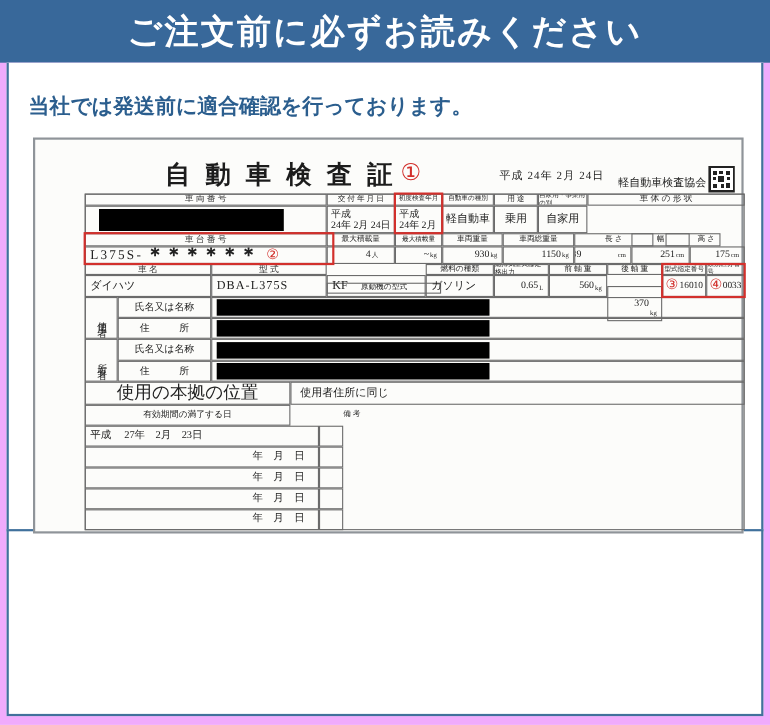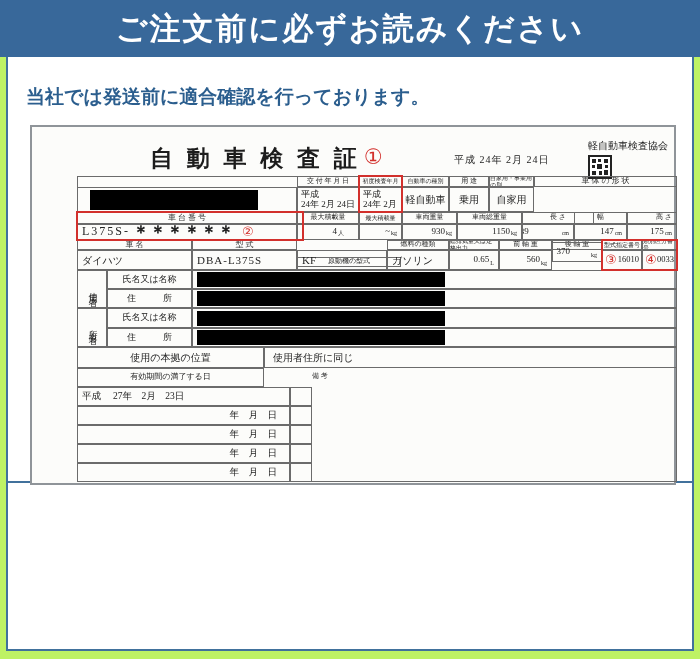--- a/index.html
+++ b/index.html
@@ -1,17 +1,17 @@
 <!DOCTYPE html>
 <html><head>
 <meta charset="utf-8">
 <style>
   * { margin:0; padding:0; box-sizing:border-box; }
   body { background:#fff; font-family:"Liberation Sans", sans-serif; }
-  #page { position:relative; width:700px; height:659px; background:#bef264; overflow:hidden; }
+  #page { position:relative; width:700px; height:659px; background:#f0abfc; overflow:hidden; }
 
   
   .banner { position:absolute; left:0; top:0; width:700px; height:57px; background:#38689a;
             color:#fff; font-size:31px; font-weight:bold; letter-spacing:2px;
             display:flex; align-items:center; justify-content:center; }
 
   
   .box1 { position:absolute; left:6px; top:57px; width:688px; height:426px;
           border:2px solid #41719c; border-top:none; background:#fff; }
   .box2 { position:absolute; left:6px; top:481px; width:688px; height:170px;
@@ -21,21 +21,21 @@
 
   
   .cert { position:absolute; left:30px; top:125px; width:646px; height:360px;
           border:2px solid #8f9499; background:#fcfcfa;
           font-family:"Liberation Serif", serif; color:#222; }
   .cert-title { position:absolute; left:118px; top:16px; font-size:23px; font-weight:bold;
                 letter-spacing:4px; color:#1c1c1c; }
   .mark { color:#d2302c; font-family:"DejaVu Sans", sans-serif; }
   .mark1 { position:absolute; left:332px; top:18px; font-size:21px; }
   .issued-top { position:absolute; left:422px; top:26px; font-size:10px; letter-spacing:1px; }
-  .authority-wrap { position:absolute; right:6px; top:12px; display:flex; gap:2px;flex-direction:column; }
+  .authority-wrap { position:absolute; right:6px; top:24px; display:flex; align-items:center; gap:2px; }
   .authority { font-size:10px; }
 
   
   .c { position:absolute; border:1px solid #6b6b6b; display:flex; align-items:center;
        justify-content:center; font-size:9px; line-height:1.1; overflow:hidden; background:transparent; }
   .hd { font-size:8px; color:#333; }
   .hd7 { font-size:7px; }
   .hd6 { font-size:6px; }
   .left { justify-content:flex-start; padding-left:4px; }
   .right { justify-content:flex-end; padding-right:4px; }
@@ -90,20 +90,21 @@
             <rect x="17" y="10" width="3" height="3" fill="#222"></rect>
           <rect x="4" y="16" width="4" height="4" fill="#222"></rect>
             <rect x="11" y="16" width="3" height="4" fill="#222"></rect>
           <rect x="16" y="15" width="4" height="5" fill="#222"></rect>
         </svg>
       </span>
     </div>
 
     <div class="outline" style="left:45px; top:49px; width:600px; height:306px;"></div>
 
+    <div class="c hd" style="left:45px; top:49px; width:220px; height:11px;">車  両  番  号</div>
     <div class="c hd7" style="left:265px; top:49px; width:62px; height:11px;">交 付 年 月 日</div>
     <div class="c hd6" style="left:327px; top:49px; width:43px; height:11px;">初度検査年月</div>
     <div class="c hd6" style="left:370px; top:49px; width:47px; height:11px;">自動車の種別</div>
     <div class="c hd7" style="left:417px; top:49px; width:40px; height:11px;">用  途</div>
     <div class="c hd6" style="left:457px; top:49px; width:45px; height:11px;">自家用・事業用の別</div>
     <div class="c hd" style="left:502px; top:49px; width:143px; height:11px;">車 体 の 形 状</div>
 
     <div class="c left" style="left:45px; top:60px; width:220px; height:25px;">
       <div class="bar" style="margin-left:8px; width:168px; height:20px;"></div>
     </div>
@@ -121,21 +122,21 @@
 
     <div class="redbox" style="left:326px; top:48px; width:45px; height:38px;"></div>
 
     <div class="c hd" style="left:45px; top:85px; width:220px; height:12px;">車  台  番  号</div>
     <div class="c hd7" style="left:265px; top:85px; width:62px; height:12px;">最大積載量</div>
     <div class="c hd6" style="left:327px; top:85px; width:43px; height:12px;">最大積載量</div>
     <div class="c hd7" style="left:370px; top:85px; width:55px; height:12px;">車両重量</div>
     <div class="c hd7" style="left:425px; top:85px; width:65px; height:12px;">車両総重量</div>
     <div class="c hd7" style="left:490px; top:85px; width:72px; height:12px;">長  さ</div>
     <div class="c hd7" style="left:542px; top:85px; width:53px; height:12px;">幅</div>
-    <div class="c hd7" style="left:595px; top:85px; width:50px; height:12px;padding-left:24px;">高  さ</div>
+    <div class="c hd7" style="left:573px; top:85px; width:50px; height:12px;padding-left:24px;">高  さ</div>
 
     <div class="c left" style="left:45px; top:97px; width:220px; height:16px;">
       <span class="chassis-prefix">L375S-</span>
       <span class="chassis-mask">＊＊＊＊＊＊</span>
       <span class="mark mark-sm">②</span>
     </div>
     <div class="c right" style="left:265px; top:97px; width:62px; height:16px; padding-right:14px;">
       <span>4</span>
         <span class="u">人</span>
     </div>
@@ -149,21 +150,21 @@
     </div>
     <div class="c right" style="left:425px; top:97px; width:65px; height:16px;">
       <span>1150</span>
         <span class="u">kg</span>
     </div>
     <div class="c right" style="left:490px; top:97px; width:52px; height:16px;gap:32px;">
       <span>339</span>
         <span class="u">cm</span>
     </div>
     <div class="c right" style="left:542px; top:97px; width:53px; height:16px;">
-      <span>147</span>
+      <span>251</span>
         <span class="u">cm</span>
     </div>
     <div class="c right" style="left:595px; top:97px; width:50px; height:16px;">
       <span>175</span>
         <span class="u">cm</span>
     </div>
 
     <div class="redbox" style="left:44px; top:84px; width:228px; height:30px;"></div>
 
     <div class="c hd" style="left:45px; top:113px; width:115px; height:10px;">車    名</div>
@@ -181,21 +182,21 @@
     <div class="c left" style="left:265px; top:123px; width:90px; height:20px; font-size:11px;">KF</div>
     <div class="c left" style="left:355px; top:123px; width:62px; height:20px; font-size:10px;">ガソリン</div>
     <div class="c right" style="left:417px; top:123px; width:50px; height:20px;">
       <span>0.65</span>
         <span class="u">L</span>
     </div>
     <div class="c right" style="left:467px; top:123px; width:53px; height:20px;">
       <span>560</span>
         <span class="u">kg</span>
     </div>
-    <div class="c right" style="left:520px; top:115px; width:50px; height:20px;gap:20px;">
+    <div class="c right" style="left:520px; top:133px; width:50px; height:32px;">
       <span>370</span>
         <span class="u">kg</span>
     </div>
     <div class="c" style="left:570px; top:123px; width:40px; height:20px; justify-content:space-between; padding:0 2px; font-size:8.5px;">
       <span class="mark mark-cell">③</span>
       <span>16010</span>
     </div>
     <div class="c" style="left:610px; top:123px; width:35px; height:20px; justify-content:space-between; padding:0 2px; font-size:8.5px;">
       <span class="mark mark-cell">④</span>
       <span>0033</span>
@@ -219,21 +220,21 @@
     <div class="c left" style="left:160px; top:162px; width:485px; height:19px;">
       <div class="bar" style="width:248px; height:15px;"></div>
     </div>
     <div class="c left" style="left:160px; top:181px; width:485px; height:20px;">
       <div class="bar" style="width:248px; height:15px;"></div>
     </div>
     <div class="c left" style="left:160px; top:201px; width:485px; height:19px;">
       <div class="bar" style="width:248px; height:15px;"></div>
     </div>
 
-    <div class="c" style="left:45px; top:220px; width:187px; height:21px; font-size:10px;">使用の本拠の位置</div>
+    <div class="c" style="left:45px; top:220px; width:187px; height:21px; font-size:16px;">使用の本拠の位置</div>
     <div class="c left" style="left:232px; top:220px; width:413px; height:21px; font-size:10px; padding-left:8px;">使用者住所に同じ</div>
 
     <div class="c" style="left:45px; top:241px; width:187px; height:19px; font-size:8px;">有効期間の満了する日</div>
     <div class="remarks">備  考</div>
 
     <div class="c left" style="left:45px; top:260px; width:213px; height:19px; font-size:9.5px;">平成　  27年　2月　23日</div>
     <div class="c" style="left:258px; top:260px; width:22px; height:19px;"></div>
 
     <div class="c right" style="left:45px; top:279px; width:213px; height:19px; font-size:9.5px; padding-right:12px;">年　月　日</div>
     <div class="c" style="left:258px; top:279px; width:22px; height:19px;"></div>

